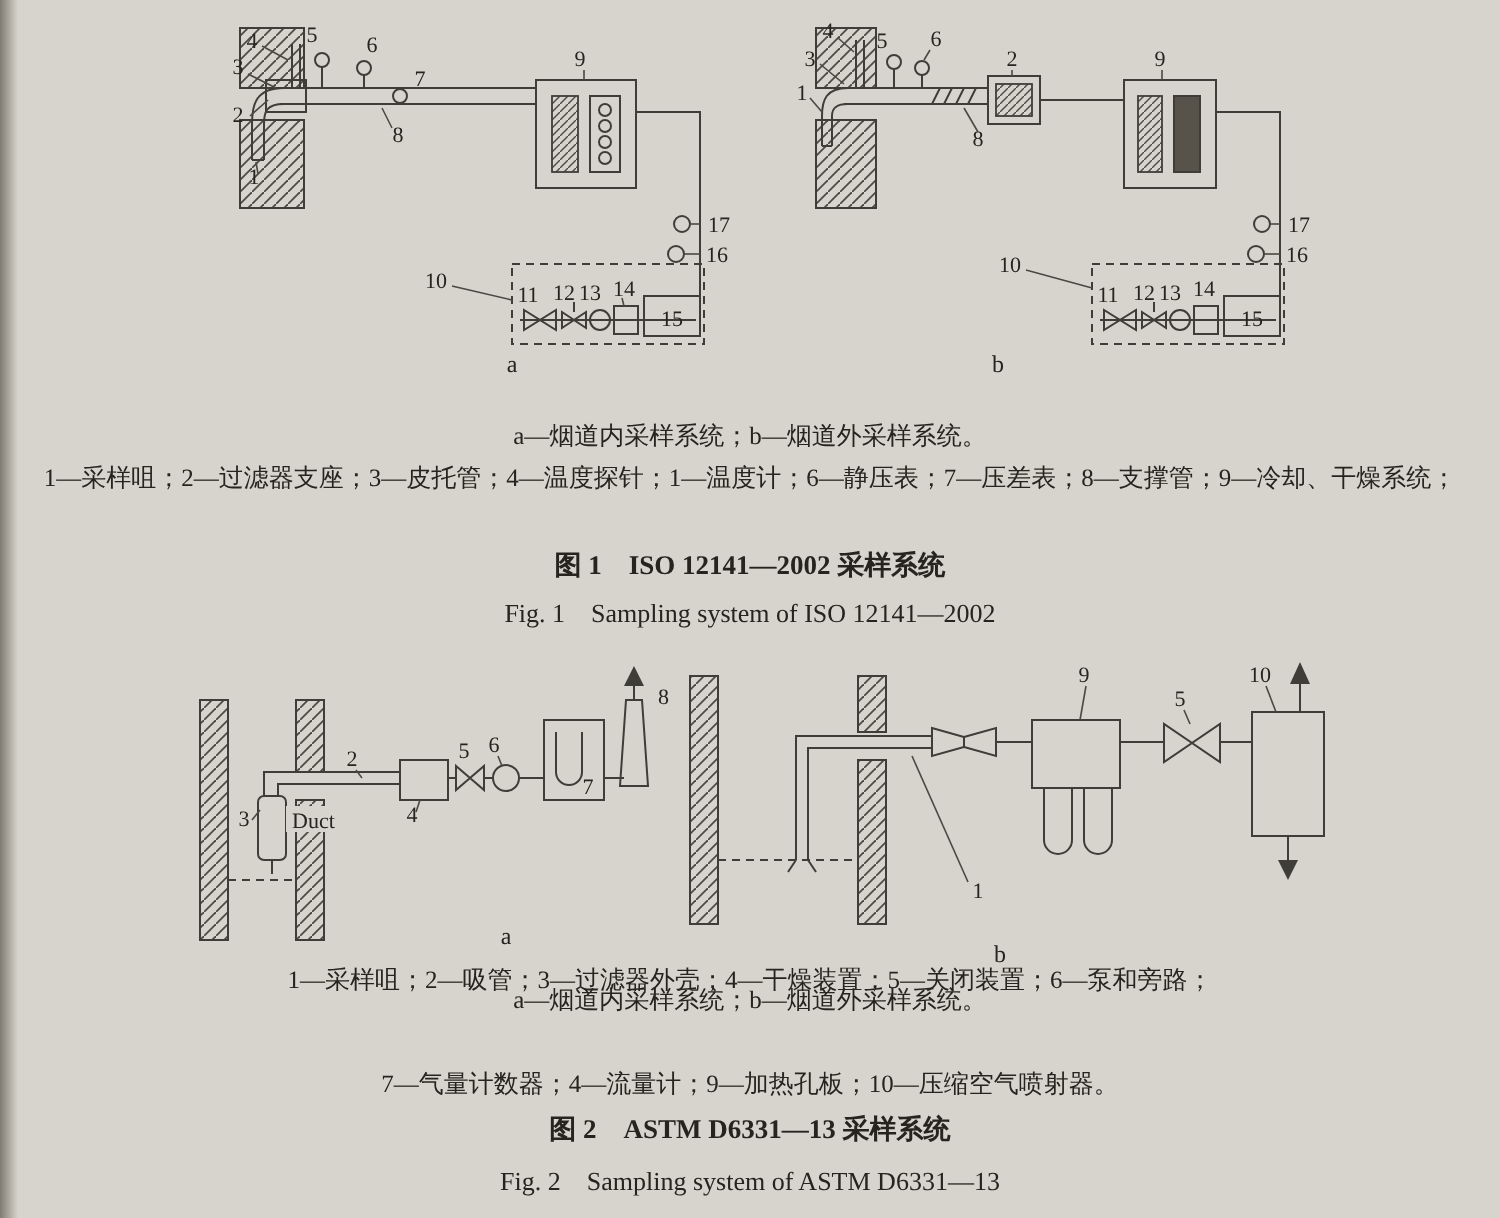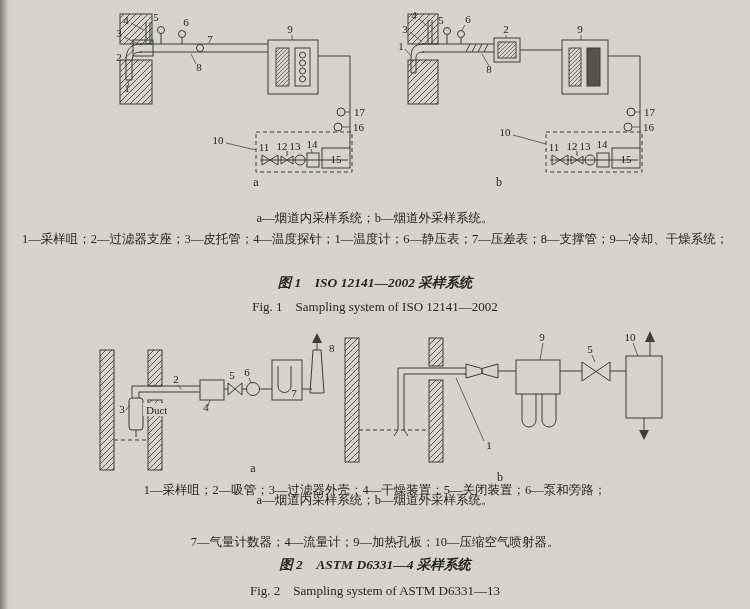--- a/index.html
+++ b/index.html
@@ -13,21 +13,21 @@
   .dash{stroke-dasharray:4 3;}
   .wall{fill:url(#hatch);stroke:#3f3d38;stroke-width:1;}
   .h2{fill:url(#hatch2);stroke:#3f3d38;stroke-width:0.9;}
   .arr{fill:#3f3d38;stroke:none;}
   .dark{fill:#57534b;stroke:#3f3d38;stroke-width:1;}
   .bgfill{fill:#d6d4cc;stroke:none;}
   text.call{font-size:11px;fill:#26241e;font-family:"Liberation Serif","DejaVu Serif",serif;}
   text.sub{font-size:12px;fill:#26241e;font-family:"Liberation Serif","DejaVu Serif",serif;}
   .textline{position:absolute;left:0;width:750px;text-align:center;color:#26241e;}
   .cap{font-size:12.5px;letter-spacing:0;}
-  .title-zh{font-size:13.5px;font-weight:bold;font-style:italic;}
+  .title-zh{font-size:13.5px;font-weight:bold;}
   .title-en{font-size:13px;text-align:center;}
 </style>
 </head>
 <body>
 
 <div class="page">
 
 <svg class="diagram" width="750" height="609" viewBox="0 0 750 609">
   <defs>
     <pattern id="hatch" patternUnits="userSpaceOnUse" width="6" height="6">
@@ -247,17 +247,17 @@
 </svg>
 
 <div class="textline cap" style="top:210px">a—烟道内采样系统；b—烟道外采样系统。</div>
 <div class="textline cap" style="top:231px">1—采样咀；2—过滤器支座；3—皮托管；4—温度探针；1—温度计；6—静压表；7—压差表；8—支撑管；9—冷却、干燥系统；</div>
 <div class="textline title-zh" style="top:274px">图 1　ISO 12141—2002 采样系统</div>
 <div class="textline title-en" style="top:298px">Fig. 1　Sampling system of ISO 12141—2002</div>
 
 <div class="textline cap" style="top:492px">a—烟道内采样系统；b—烟道外采样系统。</div>
 <div class="textline cap" style="top:482px">1—采样咀；2—吸管；3—过滤器外壳；4—干燥装置；5—关闭装置；6—泵和旁路；</div>
 <div class="textline cap" style="top:534px">7—气量计数器；4—流量计；9—加热孔板；10—压缩空气喷射器。</div>
-<div class="textline title-zh" style="top:556px">图 2　ASTM D6331—4 采样系统</div>
+<div class="textline title-zh" style="top:556px">图 2　ASTM D6331—13 采样系统</div>
 <div class="textline title-en" style="top:582px">Fig. 2　Sampling system of ASTM D6331—13</div>
 
 <div class="edge-shadow"></div>
 </div>
 
 </body></html>

